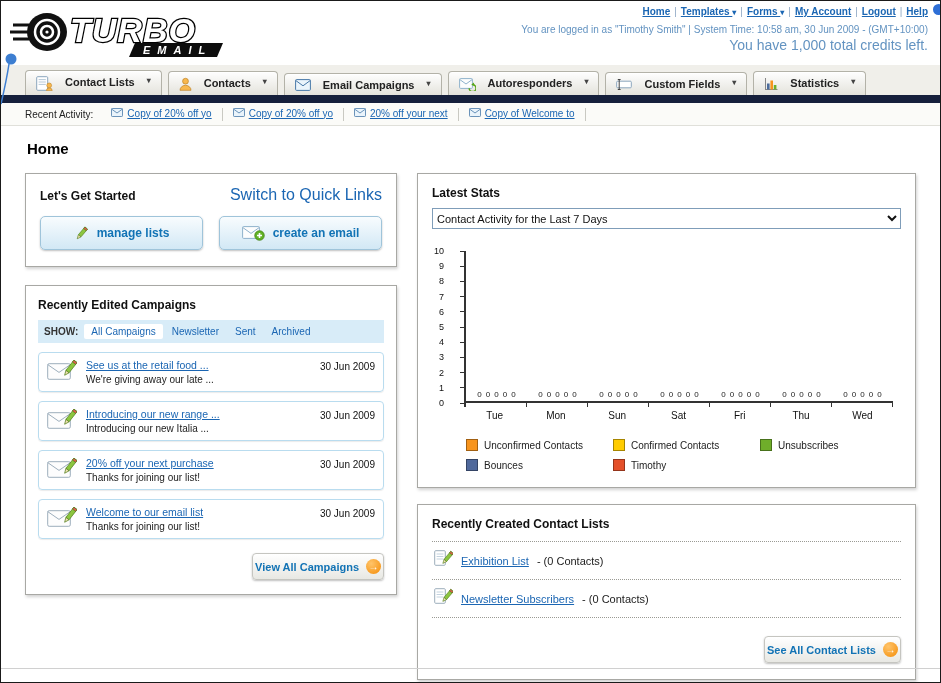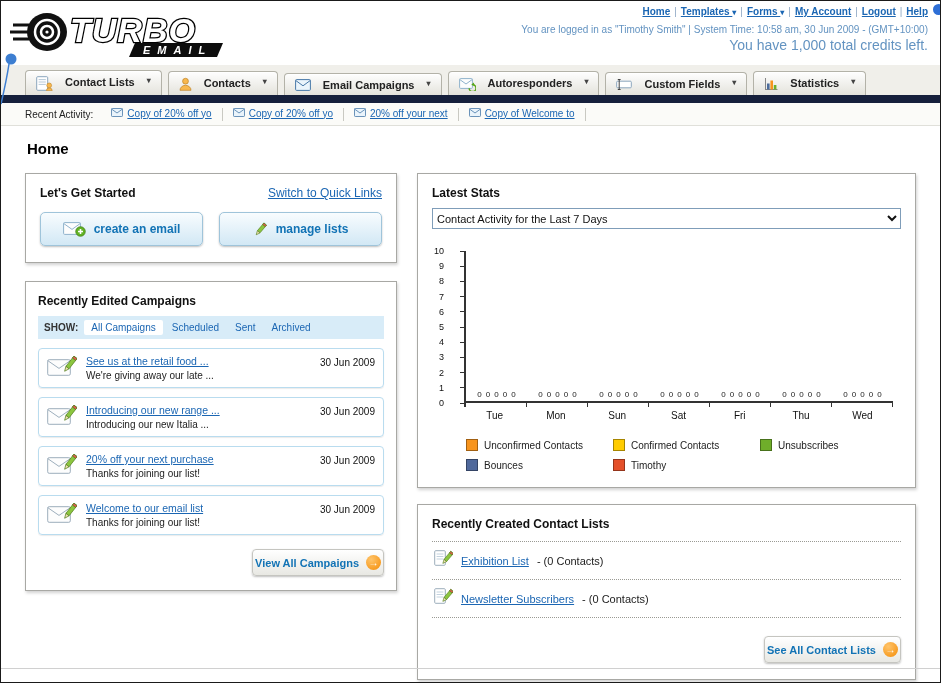--- a/index.html
+++ b/index.html
@@ -39,21 +39,21 @@
   h1.page-title { font-size:15px; font-weight:bold; color:#000; margin:4px 0 16px 2px; }
   .columns { display:flex; gap:20px; align-items:flex-start; }
   .left-col { width:372px; flex:none; }
   .right-col { flex:1; }
   .panel { background:#fff; border:1px solid #a8a8a4; box-shadow:1px 2px 3px rgba(0,0,0,0.18); }
   .panel-title { font-size:12px; font-weight:bold; color:#111; }
 
   
   .gs-panel { padding:12px 14px 16px; }
   .panel-head { display:flex; justify-content:space-between; align-items:baseline; }
-  a.quick-links { font-size:12px; color:#1b66b3; text-decoration:underline; cursor:pointer; }
+  a.quick-links { font-size:16px; color:#1b66b3; cursor:pointer; }
   .gs-buttons { display:flex; gap:16px; margin-top:12px; }
   .gs-btn { flex:1; height:34px; display:flex; align-items:center; justify-content:center; gap:8px;
             border:1px solid #9fc4da; border-radius:5px; background:linear-gradient(#f8fcfe,#d2e8f5);
             box-shadow:0 1px 2px rgba(0,0,0,0.25); color:#1273b5; font-weight:bold; font-size:12px;
             font-family:inherit; cursor:pointer; }
   .btn-ico svg { display:block; }
 
   
   .campaigns-panel { margin-top:18px; padding:12px 12px 14px; }
   .show-bar { margin-top:8px; background:#d8ecf8; padding:4px 6px; display:flex; align-items:center; font-size:10px; }
@@ -253,51 +253,51 @@
       <div class="left-col">
 
         <div class="panel gs-panel">
           <div class="panel-head">
             <span class="panel-title">Let's Get Started</span>
             <a class="quick-links">Switch to Quick Links</a>
           </div>
           <div class="gs-buttons">
             <button class="gs-btn">
               <span class="btn-ico">
+                  <svg width="15" height="15" viewBox="0 0 15 15">
+                    <g transform="rotate(40 7.5 7.5)">
+                      <rect x="5.9" y="0.3" width="3.4" height="10" fill="#8cc63f" stroke="#54801f" stroke-width="0.6"></rect>
+                      <rect x="5.9" y="0.3" width="3.4" height="2" fill="#e05a4e" stroke="#54801f" stroke-width="0.6"></rect>
+                      <polygon points="5.9,10.5 9.3,10.5 7.6,14.3" fill="#f4e3b2" stroke="#54801f" stroke-width="0.6"></polygon>
+                    </g>
+                  </svg>
+                </span>
+              <span>manage lists</span>
+            </button>
+            <button class="gs-btn">
+              <span class="btn-ico">
                   <svg width="23" height="16" viewBox="0 0 23 16">
                     <rect x="0.6" y="1.6" width="16.8" height="11.8" rx="1" fill="#fdfdfd" stroke="#8fb2cc"></rect>
                     <path d="M0.6 2.4 L9 8.4 L17.4 2.4" fill="none" stroke="#8fb2cc"></path>
                     <circle cx="17.5" cy="10.5" r="4.8" fill="#62b224" stroke="#3f7d12" stroke-width="0.7"></circle>
                     <path d="M17.5 8 v5 M15 10.5 h5" stroke="#fff" stroke-width="1.6"></path>
                   </svg>
                 </span>
               <span>create an email</span>
             </button>
-            <button class="gs-btn">
-              <span class="btn-ico">
-                  <svg width="15" height="15" viewBox="0 0 15 15">
-                    <g transform="rotate(40 7.5 7.5)">
-                      <rect x="5.9" y="0.3" width="3.4" height="10" fill="#8cc63f" stroke="#54801f" stroke-width="0.6"></rect>
-                      <rect x="5.9" y="0.3" width="3.4" height="2" fill="#e05a4e" stroke="#54801f" stroke-width="0.6"></rect>
-                      <polygon points="5.9,10.5 9.3,10.5 7.6,14.3" fill="#f4e3b2" stroke="#54801f" stroke-width="0.6"></polygon>
-                    </g>
-                  </svg>
-                </span>
-              <span>manage lists</span>
-            </button>
           </div>
         </div>
 
         <div class="panel campaigns-panel">
           <div class="panel-title">Recently Edited Campaigns</div>
           <div class="show-bar">
             <span class="show-label">SHOW:</span>
             <span class="show-tabs" id="show-tabs">
                 <span class="show-tab active">All Campaigns</span>
-                <span class="show-tab">Scheduled</span>
+                <span class="show-tab">Newsletter</span>
                 <span class="show-tab">Sent</span>
                 <span class="show-tab">Archived</span>
               </span>
           </div>
           <div id="campaign-list">
               <div class="campaign-item">
                 <span class="ci-ico"><svg width="30" height="21" viewBox="0 0 30 21">
                     <rect x="0.7" y="3.7" width="22.6" height="15.6" rx="1.5" fill="#fdfdfd" stroke="#9daebc"></rect>
                     <path d="M0.7 4.6 L12 12.4 L23.3 4.6" fill="none" stroke="#9daebc"></path>
                     <g transform="rotate(38 22 9)">

